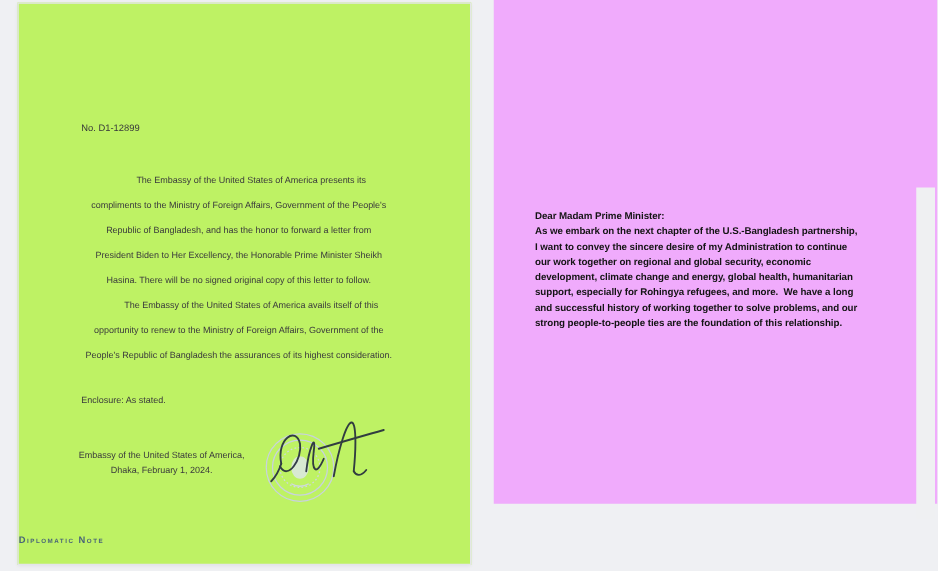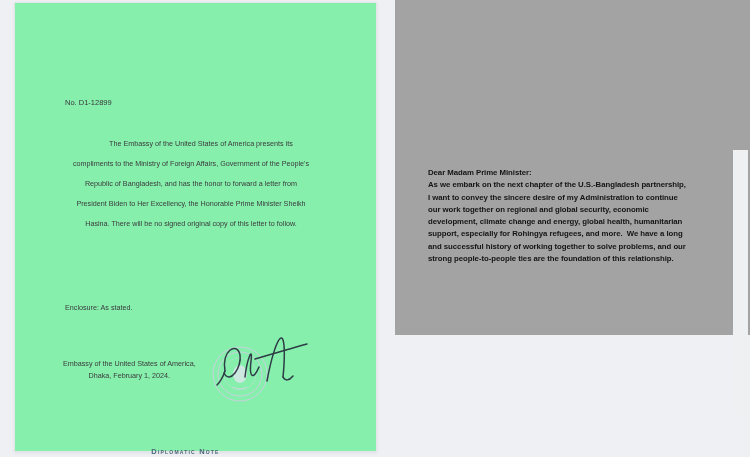--- a/index.html
+++ b/index.html
@@ -17,21 +17,21 @@
     height: 457px;
     background: #eff0f3;
   }
   
   .page-left {
     position: absolute;
     left: 14px;
     top: 2px;
     width: 363px;
     height: 450px;
-    background: #86efac;
+    background: #bef264;
     border: 1px solid #e4e5e9;
     box-sizing: border-box;
     box-shadow: 0 1px 3px rgba(40,40,60,0.08);
   }
   .refno {
     position: absolute;
     left: 50px;
     top: 95px;
     font-size: 7.5px;
     color: #37373a;
@@ -48,21 +48,21 @@
     text-align: center;
   }
   .note-body p {
     margin: 0;
     text-indent: 20px;
     white-space: pre-wrap;
   }
   .enclosure {
     position: absolute;
     left: 50px;
-    top: 300px;
+    top: 312px;
     font-size: 7.2px;
     color: #3a3a3c;
   }
   .signoff {
     position: absolute;
     left: 48px;
     top: 355px;
     font-size: 7.2px;
     line-height: 11.5px;
     color: #3a3a3c;
@@ -73,36 +73,35 @@
     position: absolute;
     left: 182px;
     top: 326px;
     width: 130px;
     height: 82px;
   }
   .note-footer {
     position: absolute;
     left: 0;
     right: 20px;
-    top: 444px;
-    text-align: center;
+    top: 424px;
     font-variant: small-caps;
     font-weight: bold;
     font-size: 7.5px;
     letter-spacing: 1.2px;
     color: #4a6578;
   }
   
   .page-right {
     position: absolute;
     left: 395px;
     top: 0;
     width: 355px;
-    height: 335px;
-    background: #a3a3a3;
+    height: 403px;
+    background: #f0abfc;
   }
   .scan-edge {
     position: absolute;
     left: 338px;
     top: 150px;
     width: 15px;
     height: 265px;
     background: #eff0f2;
   }
   .letter-body {
@@ -130,20 +129,23 @@
 
   <div class="page-left">
     <div class="refno">No. D1-12899</div>
 
     <div class="note-body">
       <p>The Embassy of the United States of America presents its
 compliments to the Ministry of Foreign Affairs, Government of the People's
 Republic of Bangladesh, and has the honor to forward a letter from
 President Biden to Her Excellency, the Honorable Prime Minister Sheikh
 Hasina. There will be no signed original copy of this letter to follow.</p>
+      <p>The Embassy of the United States of America avails itself of this
+opportunity to renew to the Ministry of Foreign Affairs, Government of the
+People's Republic of Bangladesh the assurances of its highest consideration.</p>
     </div>
 
     <div class="enclosure">Enclosure: As stated.</div>
 
     <div class="signoff">Embassy of the United States of America,
 Dhaka, February 1, 2024.</div>
 
     <svg class="seal-sig" viewBox="0 0 130 82" xmlns="http://www.w3.org/2000/svg">
 
       <g fill="none" stroke="#c8d2de" stroke-width="1">

